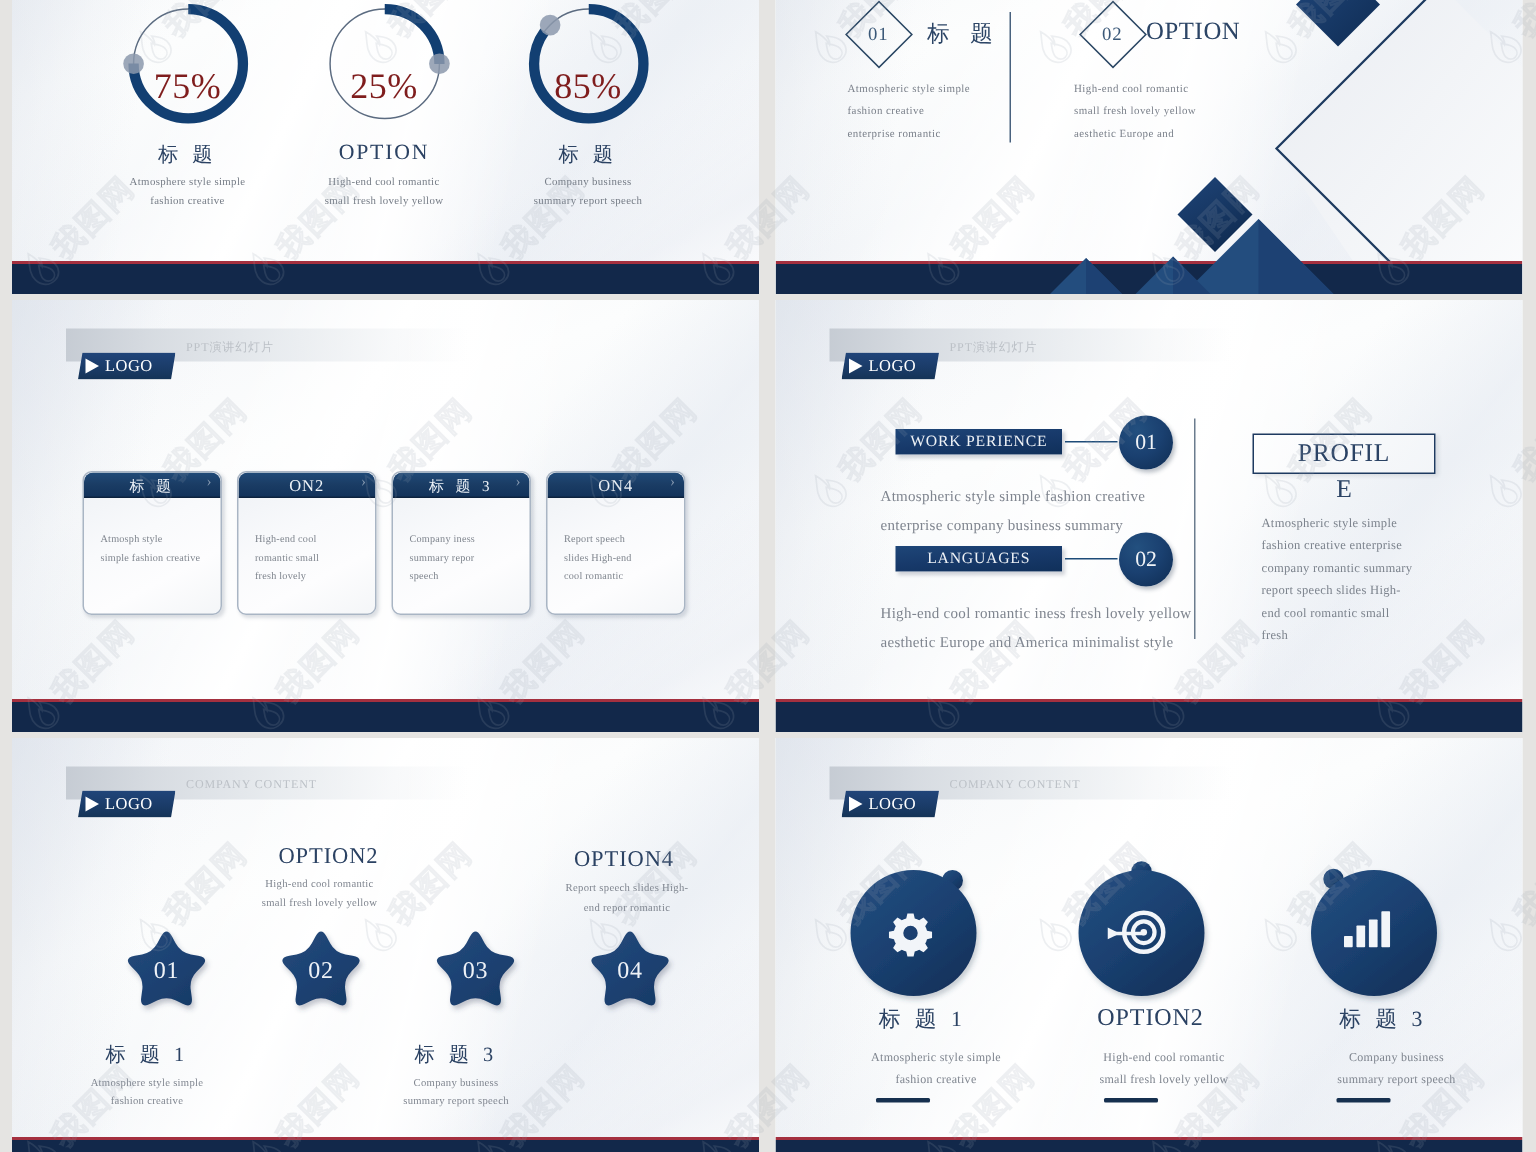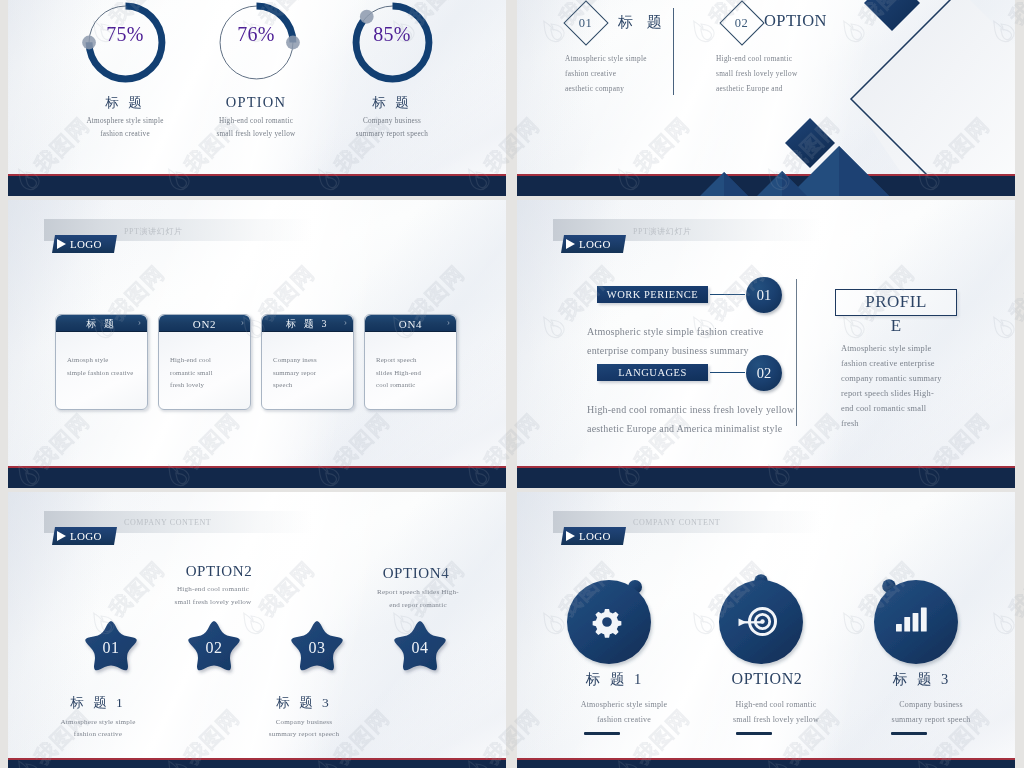--- a/index.html
+++ b/index.html
@@ -51,21 +51,21 @@
 .s1wrap{position:absolute;left:0;right:0;top:0;}
 .s1col{position:absolute;top:0;width:170px;text-align:center;}
 .s1col:nth-of-type(1){left:32px;}
 .s1col:nth-of-type(2){left:163px;}
 .s1col:nth-of-type(3){left:299px;}
 .donut{position:absolute;left:50%;top:94px;width:81px;height:81px;margin-left:-40.5px;
   overflow:visible;}
 .donut .ring-bg{fill:none;stroke:#5b6b80;stroke-width:1.2;}
 .donut .ring-fg{fill:none;stroke:#123f72;stroke-width:8.5;stroke-linecap:butt;}
 .donut .dot{fill:#8c99ad;opacity:.85;}
-.pct{position:absolute;left:0;right:0;top:115px;font-size:20px;color:#4c1d95;
+.pct{position:absolute;left:0;right:0;top:137px;font-size:24px;color:#7f1d1d;
   font-family:"Liberation Serif",serif;letter-spacing:.3px;}
 .s1t{position:absolute;left:0;right:0;top:186px;font-size:13.5px;color:#2b4263;letter-spacing:3px;}
 .s1t-en{letter-spacing:1.2px;font-size:14.5px;}
 .s1d{position:absolute;left:0;right:0;font-size:7.2px;color:#757c86;letter-spacing:.25px;}
 .s1d1{top:209px;}
 .s1d2{top:222px;}
 
 .s2art{position:absolute;left:0;top:0;width:498px;height:288px;overflow:hidden;}
 .s2head{position:absolute;left:0;top:0;width:498px;height:288px;}
 .s2col{position:absolute;top:0;}
@@ -167,21 +167,21 @@
        <div class="s1t">标 题</div>
        <div class="s1d s1d1">Atmosphere style simple</div>
        <div class="s1d s1d2">fashion creative</div>
      </div>
      <div class="s1col">
        <svg class="donut" viewBox="0 0 100 100">
          <circle class="ring-bg" cx="50" cy="50" r="45"></circle>
          <circle class="ring-fg" cx="50" cy="50" r="45" stroke-dasharray="70.7 283" transform="rotate(-90 50 50)"></circle>
          <circle class="dot" cx="95" cy="50" r="8.5"></circle>
        </svg>
-       <div class="pct">76%</div>
+       <div class="pct">25%</div>
        <div class="s1t s1t-en">OPTION</div>
        <div class="s1d s1d1">High-end cool romantic</div>
        <div class="s1d s1d2">small fresh lovely yellow</div>
      </div>
      <div class="s1col">
        <svg class="donut" viewBox="0 0 100 100">
          <circle class="ring-bg" cx="50" cy="50" r="45"></circle>
          <circle class="ring-fg" cx="50" cy="50" r="45" stroke-dasharray="240 283" transform="rotate(-90 50 50)"></circle>
          <circle class="dot" cx="18.2" cy="18.2" r="8.5"></circle>
        </svg>
@@ -236,21 +236,21 @@
    <div class="s2head">
      <div class="s2col">
        <div class="s2row">
          <div class="dia">
               <span>01</span>
             </div>
          <div class="s2ttl">标 题</div>
        </div>
        <div class="s2d s2d-l1">Atmospheric style simple</div>
        <div class="s2d s2d-l2">fashion creative</div>
-       <div class="s2d s2d-l3">aesthetic company</div>
+       <div class="s2d s2d-l3">enterprise romantic</div>
      </div>
      <div class="s2sep"></div>
      <div class="s2col">
        <div class="s2row">
          <div class="dia">
               <span>02</span>
             </div>
          <div class="s2ttl s2ttl-en">OPTION</div>
        </div>
        <div class="s2d s2d-l1">High-end cool romantic</div>

